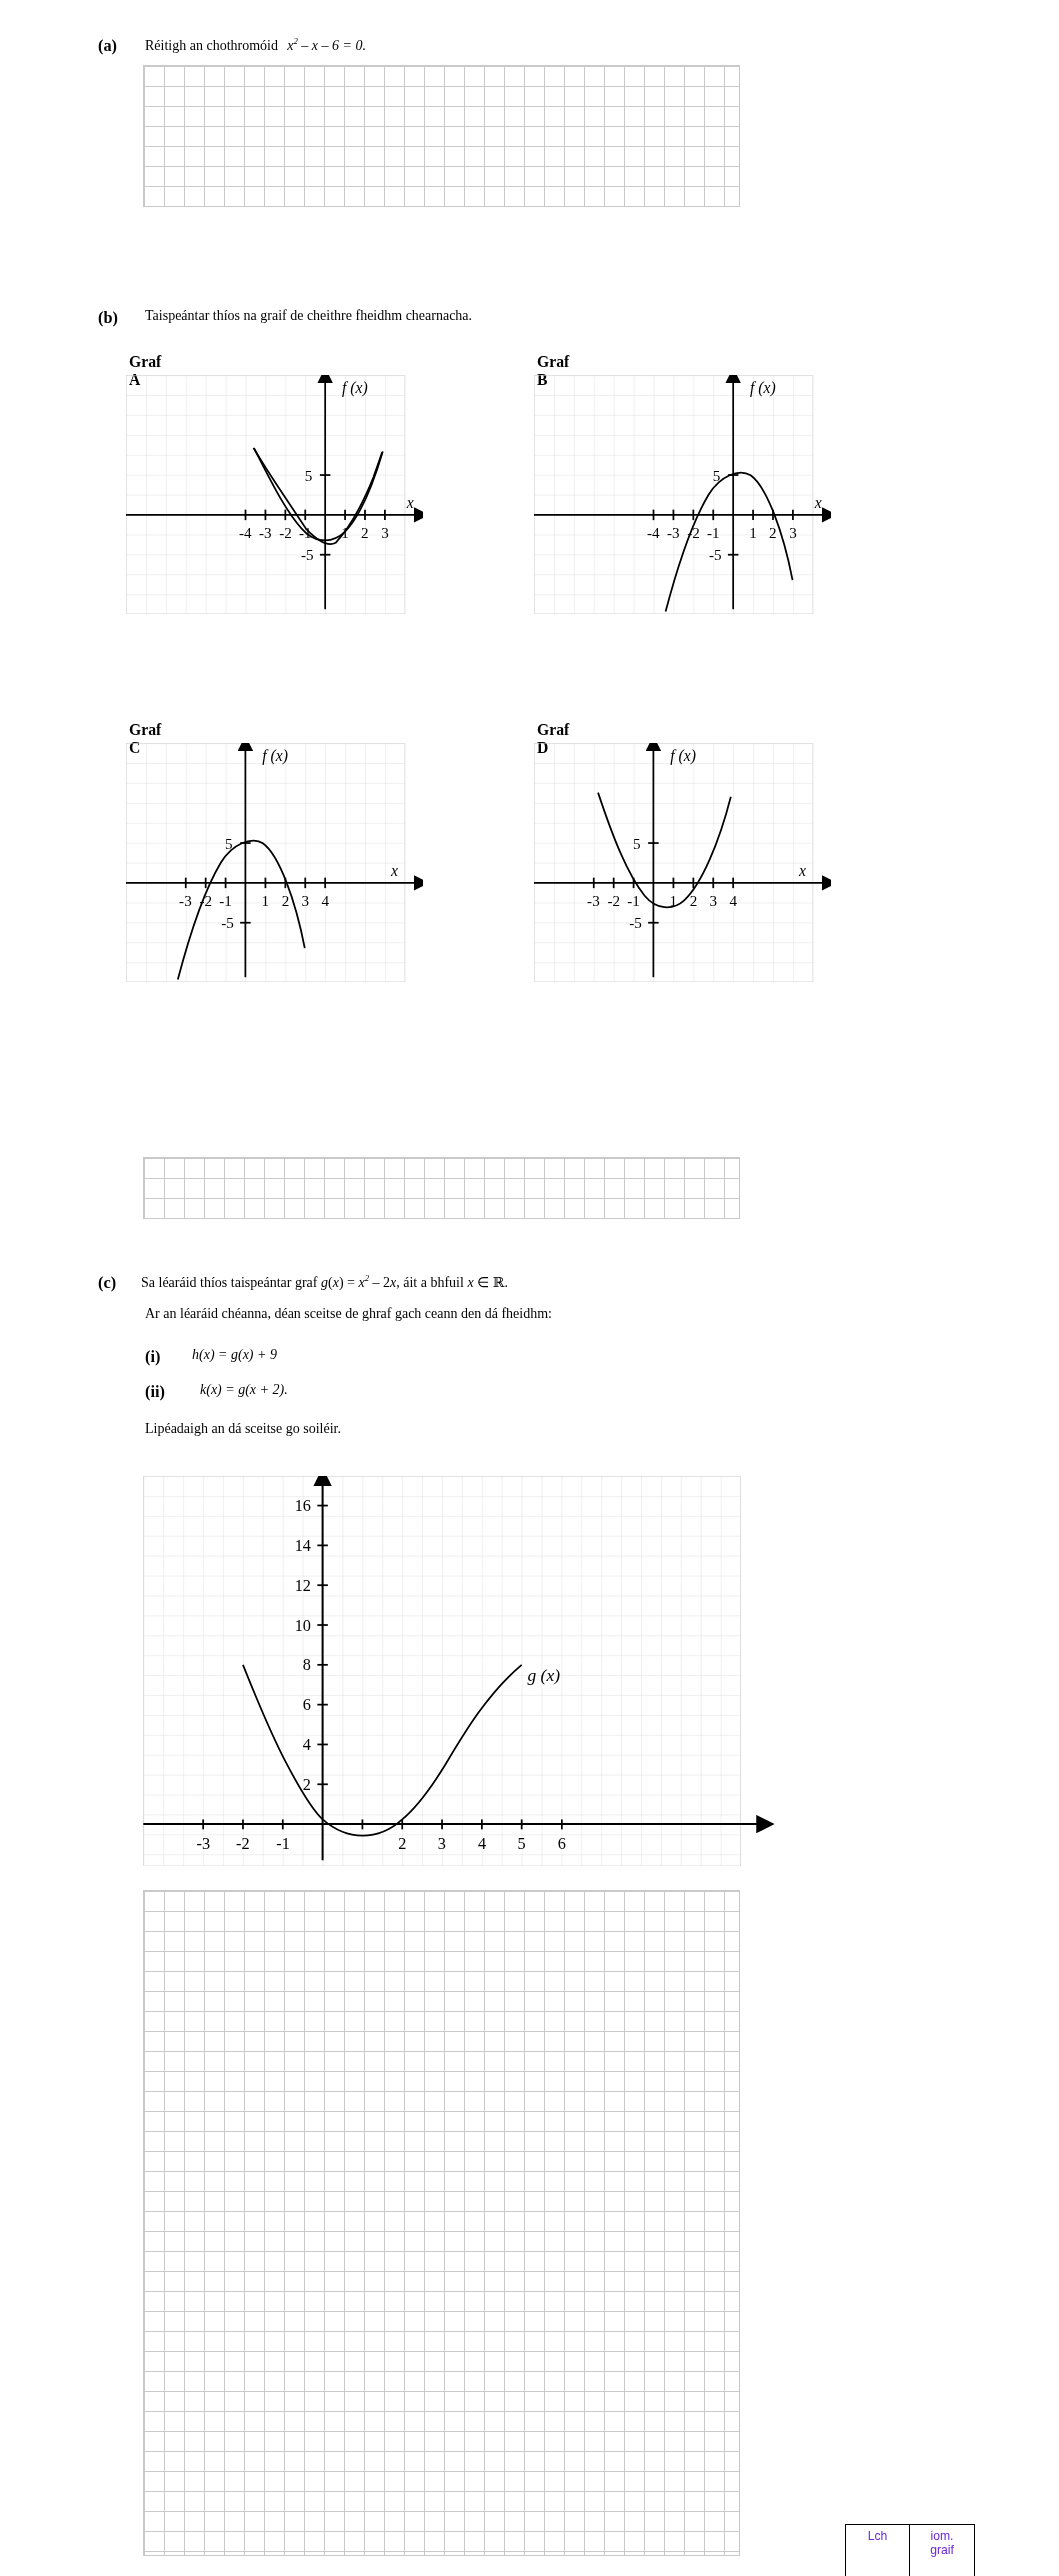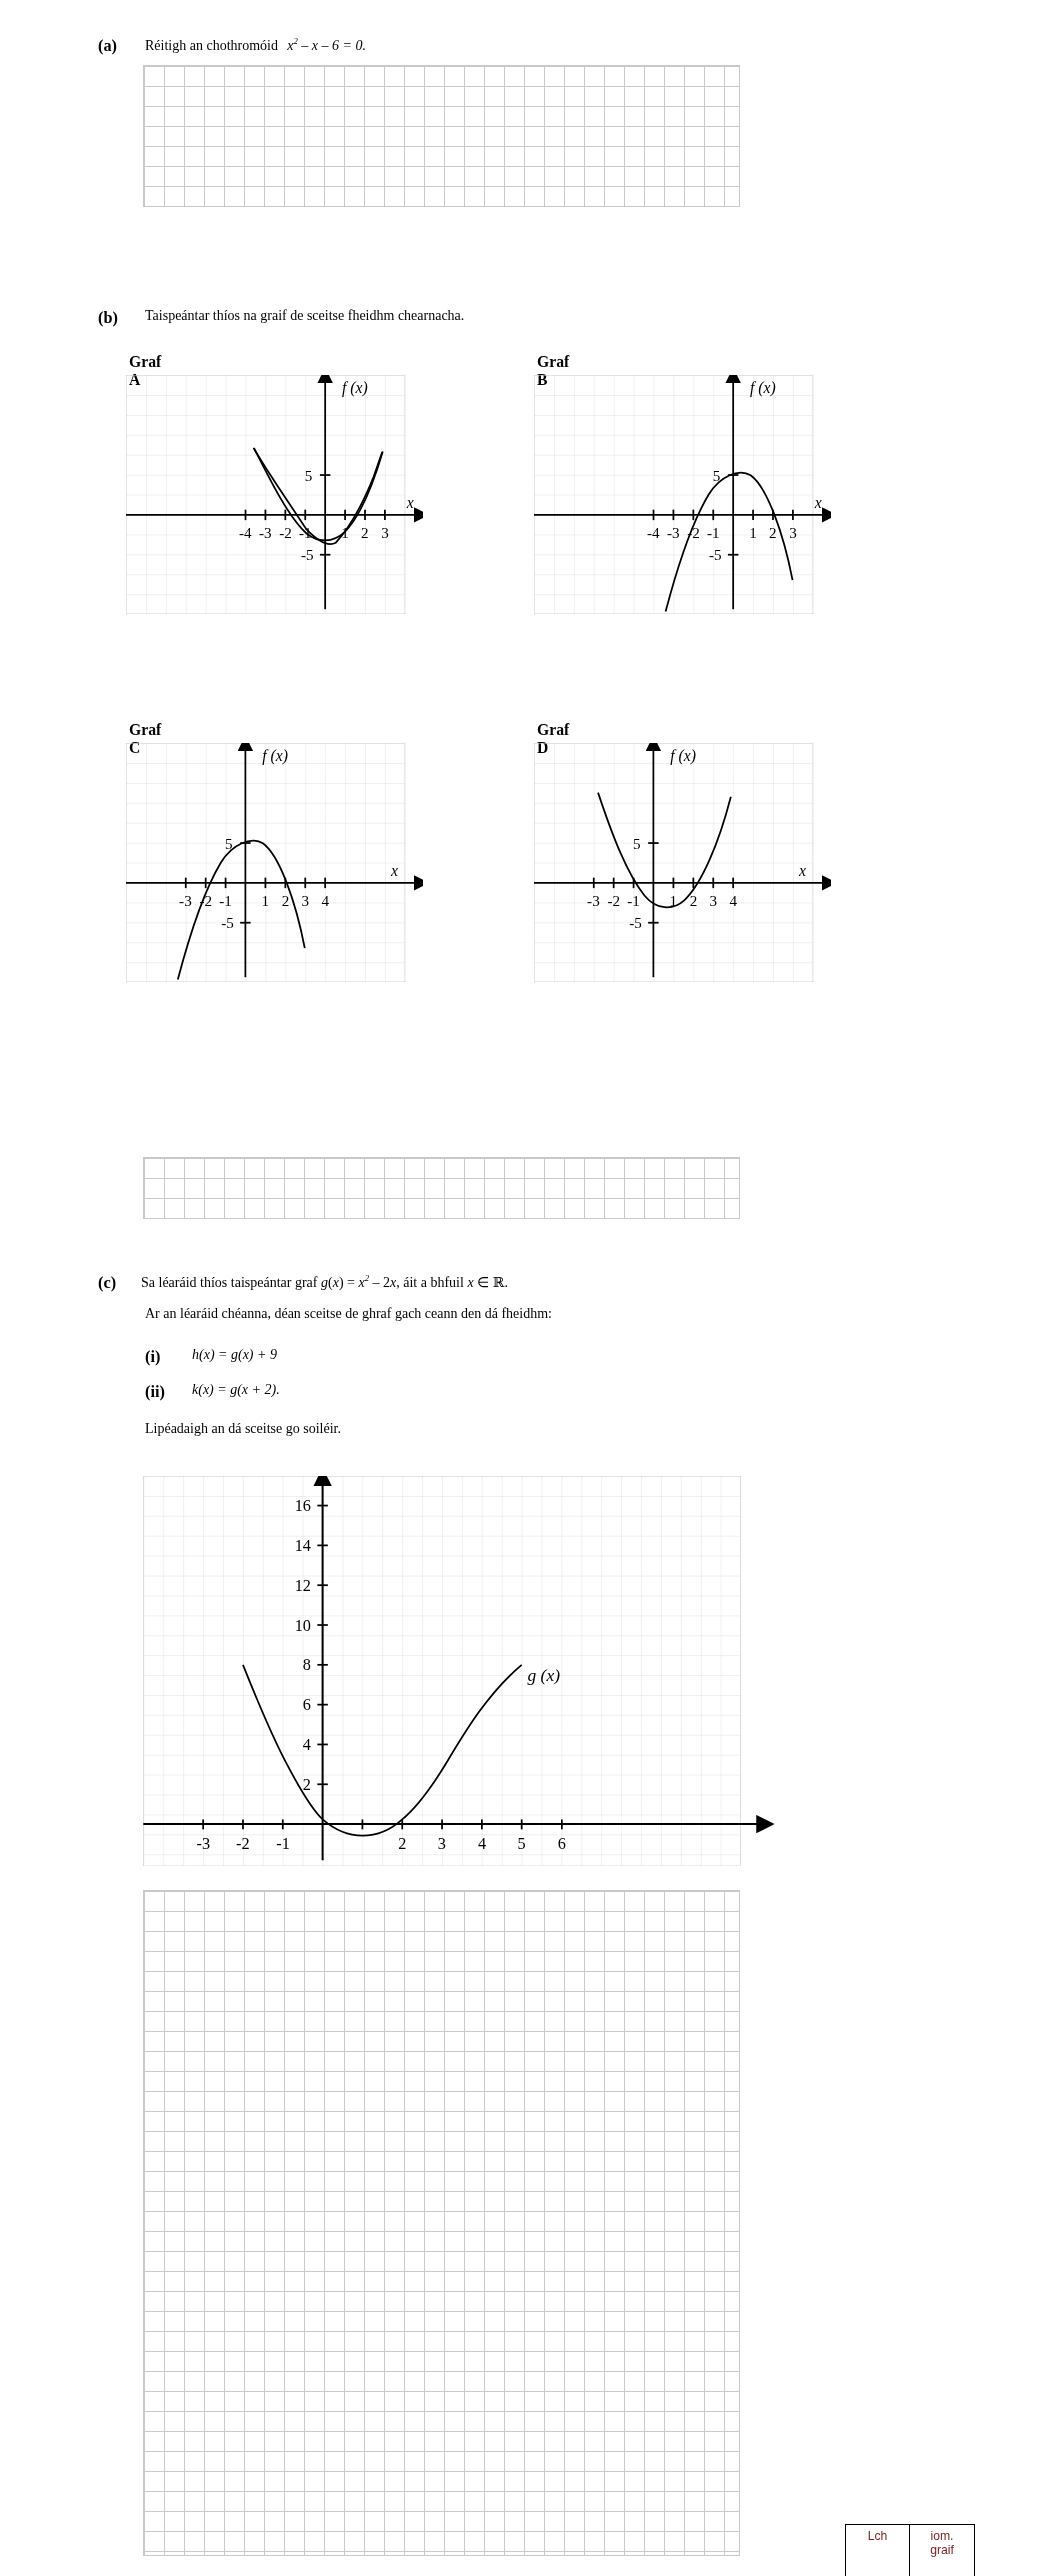--- a/index.html
+++ b/index.html
@@ -39,41 +39,41 @@
   .gtitle{position:absolute; font-size:15.7px; font-weight:bold;}
   .gbox{position:absolute;}
   .gbox svg{display:block;}
 
   
   .foot{position:absolute; border:1.2px solid #000; display:flex;}
   .foot div{
     display:flex; align-items:flex-start; justify-content:center;
     padding-top:3.5px;
     font-family:"Liberation Sans", sans-serif;
-    font-size:12.2px; color:#7f1d1d; line-height:1.15; text-align:center;
+    font-size:12.2px; color:#6d28d9; line-height:1.15; text-align:center;
   }
   .foot .c1{width:63px; border-right:1.2px solid #000;}
   .foot .c2{width:64px;}
 </style>
 </head>
 <body>
 
 <div class="page">
 
 
   <span class="lbl" style="left:98px; top:36px;">(a)</span>
   <span class="txt" style="left:145px; top:36px;">
     <span>Réitigh an chothromóid</span>
     <span class="mth" style="margin-left:5.8px;">x<sup class="ex">2</sup> – x – 6 = 0.</span>
   </span>
 
   <div class="grid g34" style="left:143px; top:65px; width:595px; height:140px; border:0.6px solid #c9c9c9;"></div>
 
   <span class="lbl" style="left:98px; top:308px;">(b)</span>
-  <span class="txt" style="left:145px; top:308px;">Taispeántar thíos na graif de sceitse fheidhm chearnacha.</span>
+  <span class="txt" style="left:145px; top:308px;">Taispeántar thíos na graif de cheithre fheidhm chearnacha.</span>
 
   <div class="gpanel" style="left:129px; top:353px;">
     <span class="gtitle" style="left:0; top:0;">Graf A</span>
     <div class="gbox" style="left:-2.9px; top:22px;">
       <svg width="297" height="239" viewBox="0 0 510 410">
         <defs>
           <pattern id="gA" width="34.2" height="34.2" patternUnits="userSpaceOnUse">
             <path d="M34.2 0 L0 0 0 34.2" fill="none" stroke="#c9c9c9" stroke-width="1"></path>
           </pattern>
           <marker id="arrA" markerWidth="9" markerHeight="9" refX="2" refY="4.5" orient="auto">
@@ -269,21 +269,21 @@
   <span class="lbl" style="left:98px; top:1273px;">(c)</span>
   <span class="txt" style="left:141px; top:1273px;">
     Sa léaráid thíos taispeántar graf&nbsp;<span class="mth">g</span>(<span class="mth">x</span>) = <span class="mth">x<sup class="ex">2</sup></span> – 2<span class="mth">x</span>, áit a bhfuil&nbsp;<span class="mth">x</span> ∈ <span class="rset">ℝ</span>.
   </span>
   <span class="txt" style="left:145px; top:1306px;">Ar an léaráid chéanna, déan sceitse de ghraf gach ceann den dá fheidhm:</span>
 
   <span class="lbl" style="left:145px; top:1347px;">(i)</span>
   <span class="txt mth" style="left:192px; top:1347px;">h(x) = g(x) + 9</span>
 
   <span class="lbl" style="left:145px; top:1382px;">(ii)</span>
-  <span class="txt mth" style="left:192px; top:1382px;">k(x) = g(x + 2).</span>
+  <span class="txt mth" style="left:200px; top:1382px;">k(x) = g(x + 2).</span>
 
   <span class="txt" style="left:145px; top:1421px;">Lipéadaigh an dá sceitse go soiléir.</span>
 
   <div class="gbox" style="left:143px; top:1476px;">
     <svg width="769" height="390" viewBox="0 0 1320 670">
       <defs>
         <pattern id="gM" width="34.2" height="34.2" patternUnits="userSpaceOnUse">
           <path d="M34.2 0 L0 0 0 34.2" fill="none" stroke="#c9c9c9" stroke-width="1"></path>
         </pattern>
         <marker id="arrM" markerWidth="9" markerHeight="9" refX="2" refY="4.5" orient="auto">

